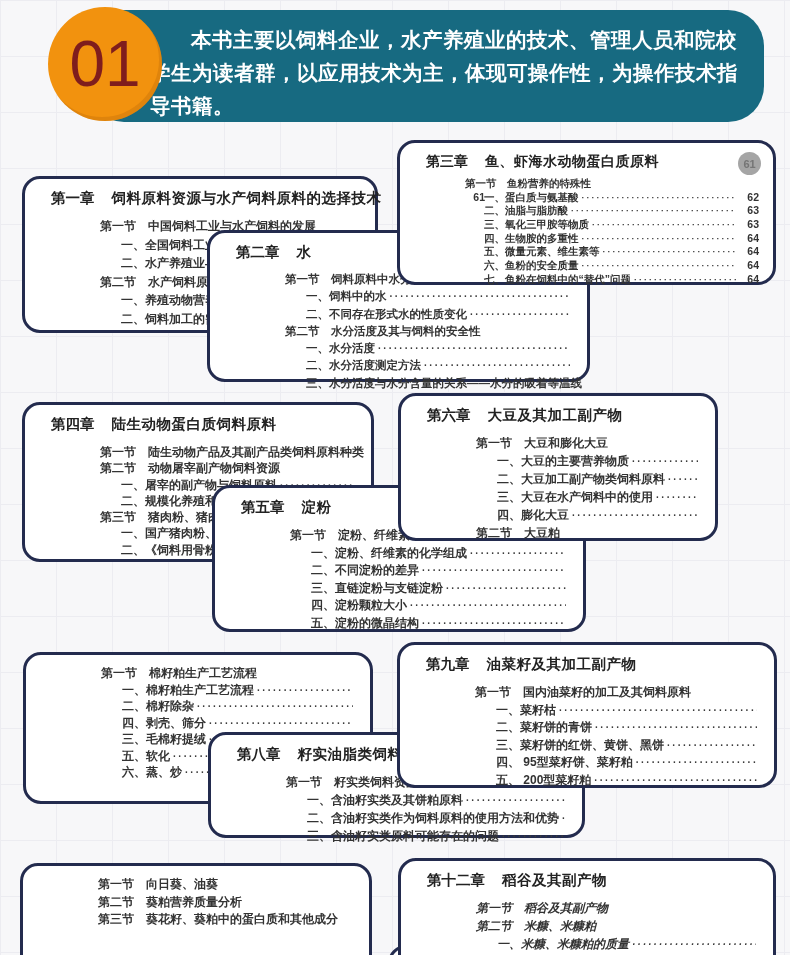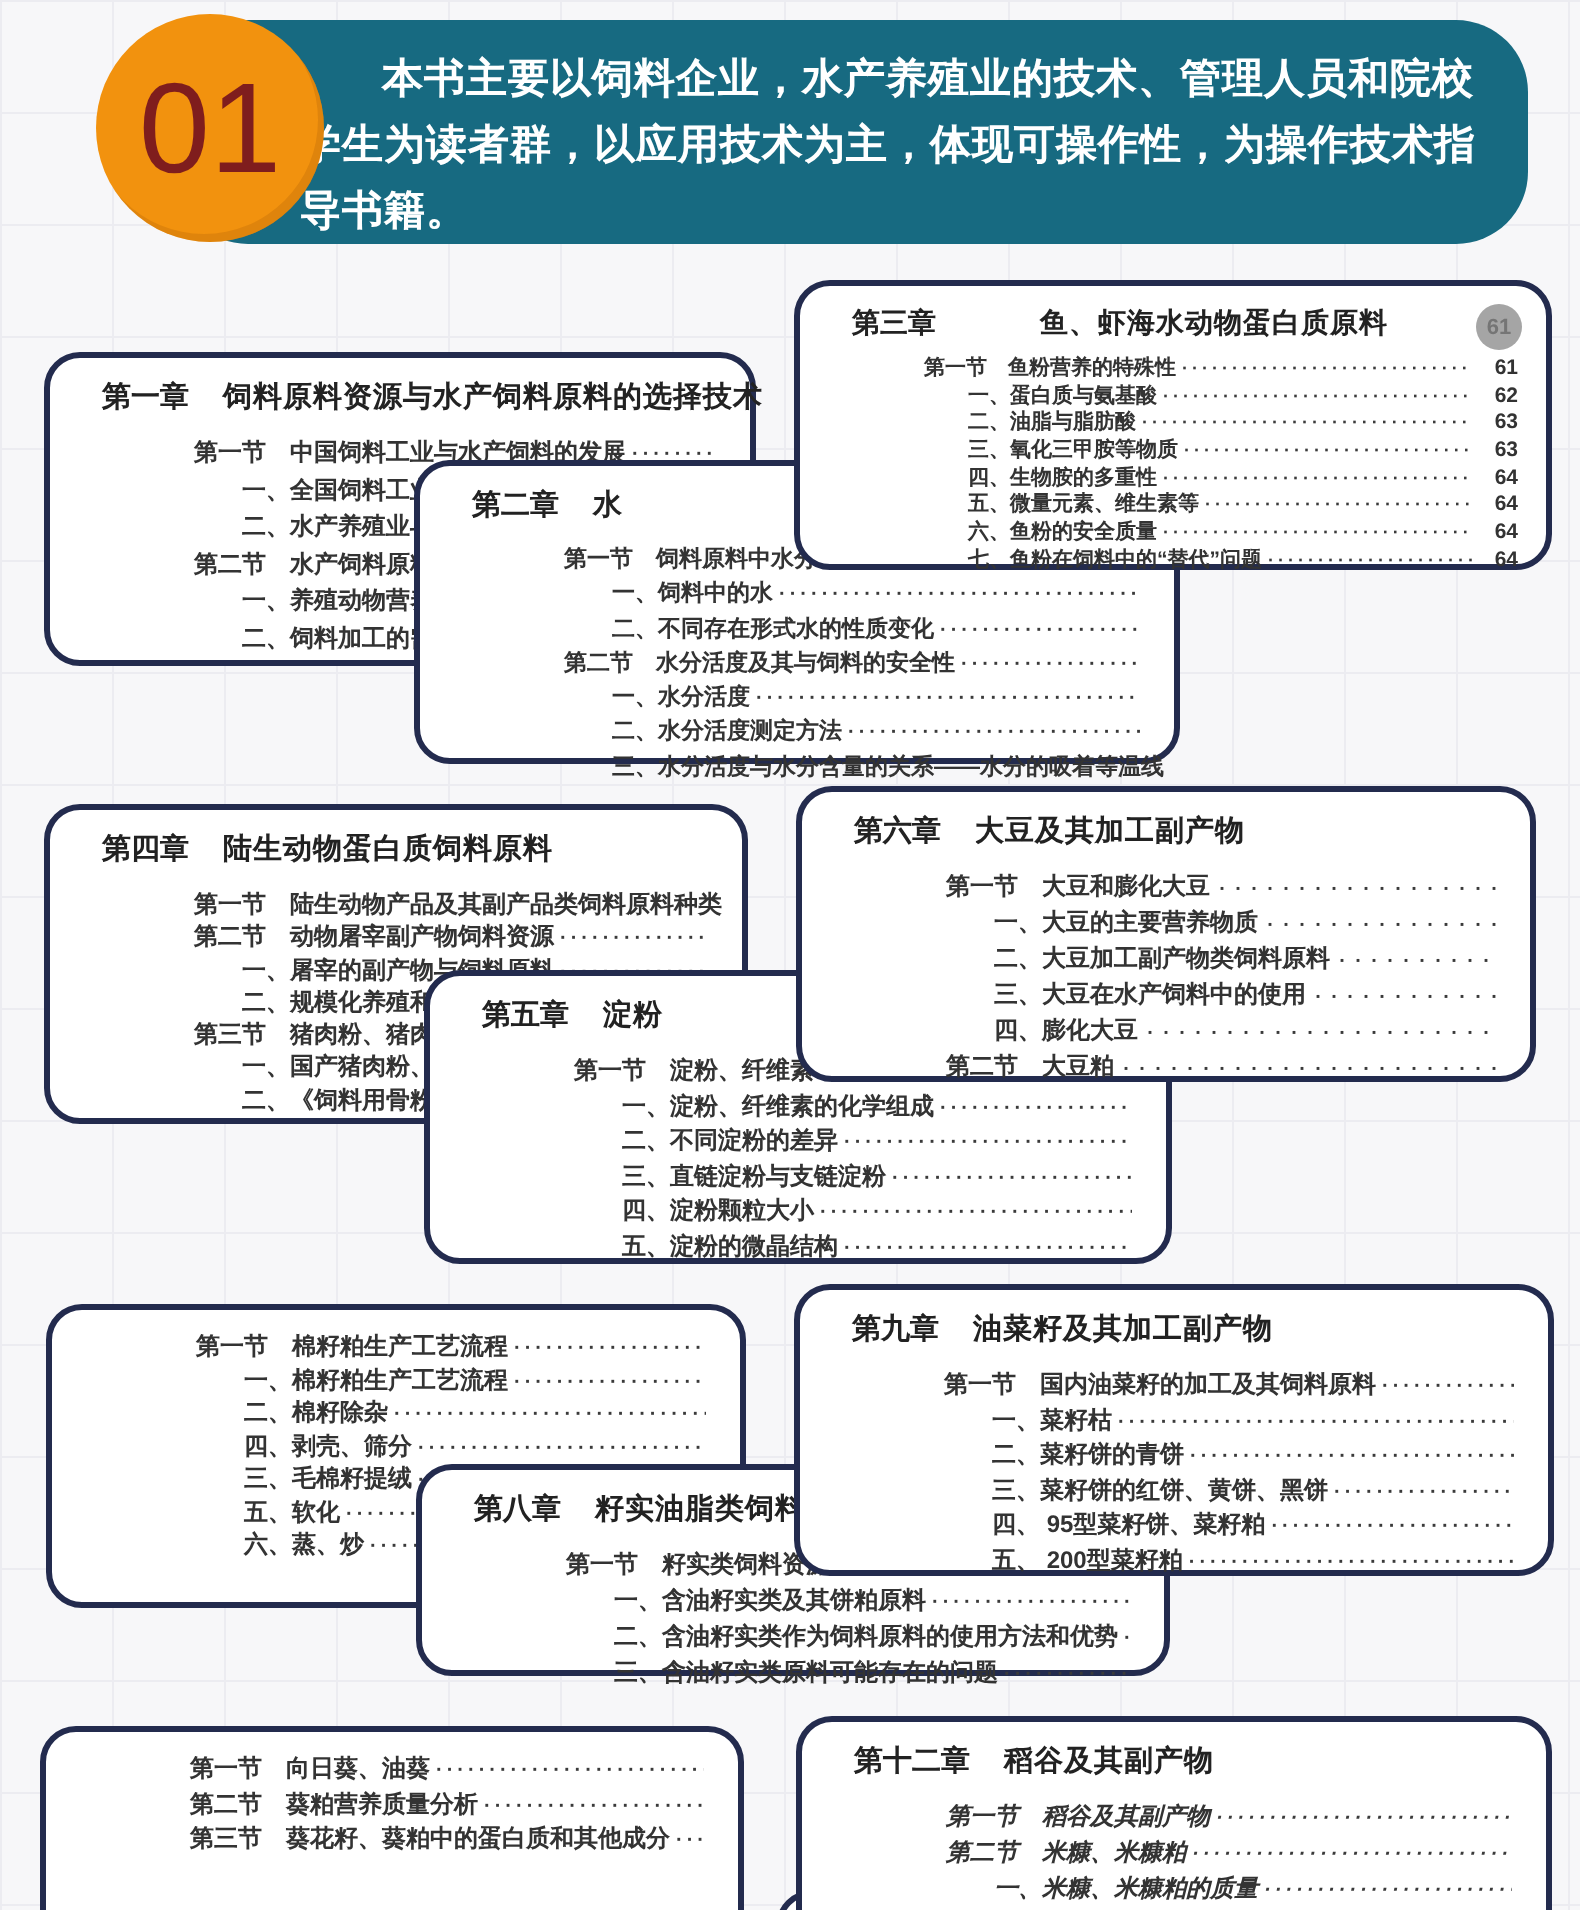--- a/index.html
+++ b/index.html
@@ -41,43 +41,43 @@
   .toc-line{
     display:flex;align-items:baseline;height:17.5px;
     font-size:12px;font-weight:bold;color:#333;white-space:nowrap;
   }
   .toc-line .t{flex-shrink:0;}
   .toc-line .dots{
     flex:1;min-width:0;overflow:hidden;margin:0 3px;
     font-size:10px;letter-spacing:2px;color:#3a3a3a;font-weight:bold;
   }
   .toc-line .pg{flex-shrink:0;width:20px;text-align:right;font-size:10.5px;color:#333;}
-  .toc-line.lv1{padding-left:46px;}
+  .toc-line.lv1{padding-left:46px;flex-direction:column;}
   .toc-line.lv2{padding-left:70px;}
   .badge{
     position:absolute;top:9px;right:12px;width:23px;height:23px;border-radius:50%;
     background:#a5a5a5;color:#757575;font-size:11px;font-weight:bold;
     display:flex;align-items:center;justify-content:center;
   }
   
   .c1 {left:22px; top:148px;width:356px;height:157px;z-index:1;margin-top:28px;}
   .c1 .toc-line{height:18.5px;justify-content:space-between;}
   .c2 {left:207px;top:230px;width:383px;height:152px;z-index:2;}
   .c2 .toc-line{height:17.3px;font-size:11.5px;}
   .c3 {left:397px;top:140px;width:379px;height:145px;z-index:3;}
   .c3 .toc-title .ch,.c3 .toc-title .tt{font-size:14px;}
   .c3 .toc-line{height:13.7px;font-size:10.5px;}
   .c3 .toc-line .dots{font-size:9px;}
   .c3 .toc-line.lv1{padding-left:36px;}
   .c3 .toc-line.lv2{padding-left:58px;}
-  .c3 .toc-title{margin-bottom:6px;gap:35px;}
+  .c3 .toc-title{margin-bottom:6px;}
   .c4 {left:22px; top:402px;width:352px;height:160px;z-index:1;}
   .c4 .toc-line{height:16.3px;}
   .c5 {left:212px;top:485px;width:374px;height:147px;z-index:2;}
-  .c6 {left:398px;top:393px;width:370px;height:148px;z-index:3;font-family:Liberation Mono, monospace;}
+  .c6 {left:398px;top:393px;width:320px;height:148px;z-index:3;}
   .c6 .toc-line{height:18px;}
   .c7 {left:23px; top:652px;width:350px;height:152px;z-index:1;}
   .c7 .toc-line{height:16.5px;}
   .c8 {left:208px;top:732px;width:377px;height:106px;z-index:2;}
   .c8 .toc-line{height:18px;}
   .c9 {left:397px;top:642px;width:380px;height:146px;z-index:3;}
   .c10{left:20px; top:863px;width:352px;height:120px;z-index:1;}
   .c11{left:388px;top:945px;width:300px;height:60px;z-index:2;}
   .c12{left:398px;top:858px;width:378px;height:120px;z-index:3;}
   .c12 .toc-line{height:18px;font-style:italic;}

